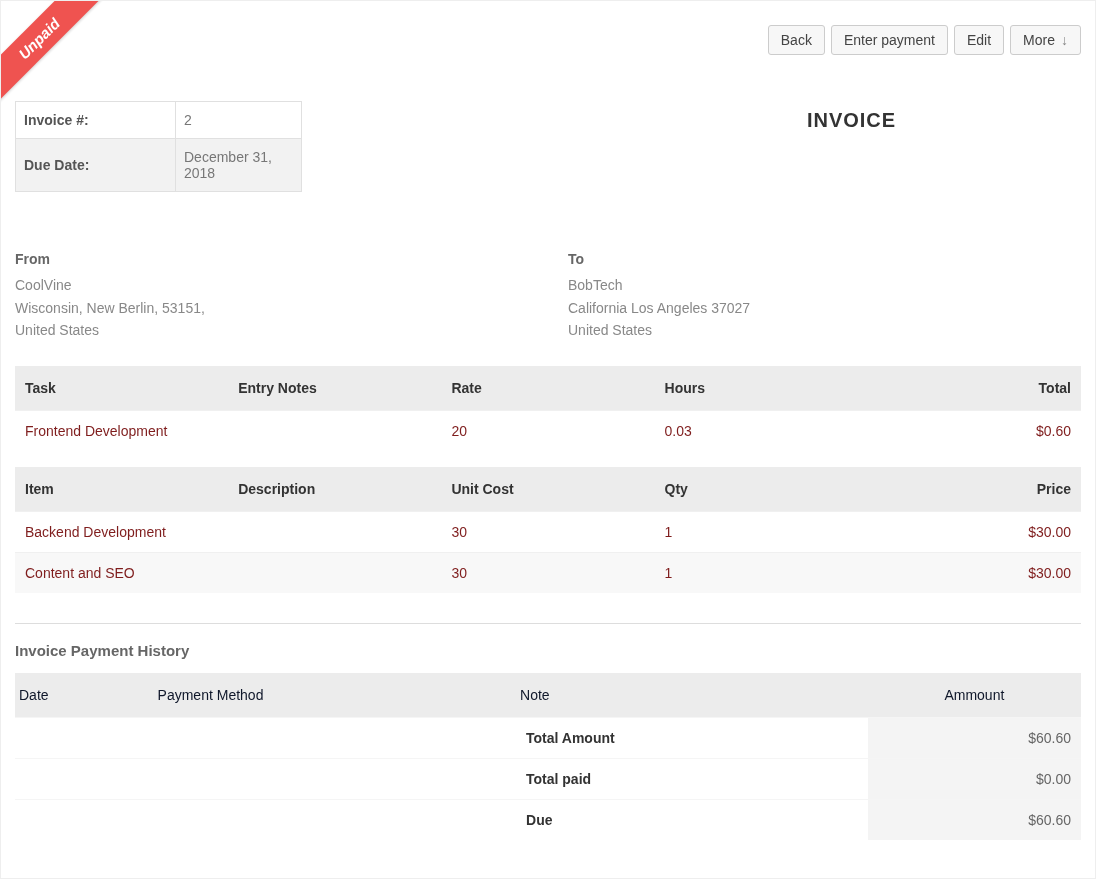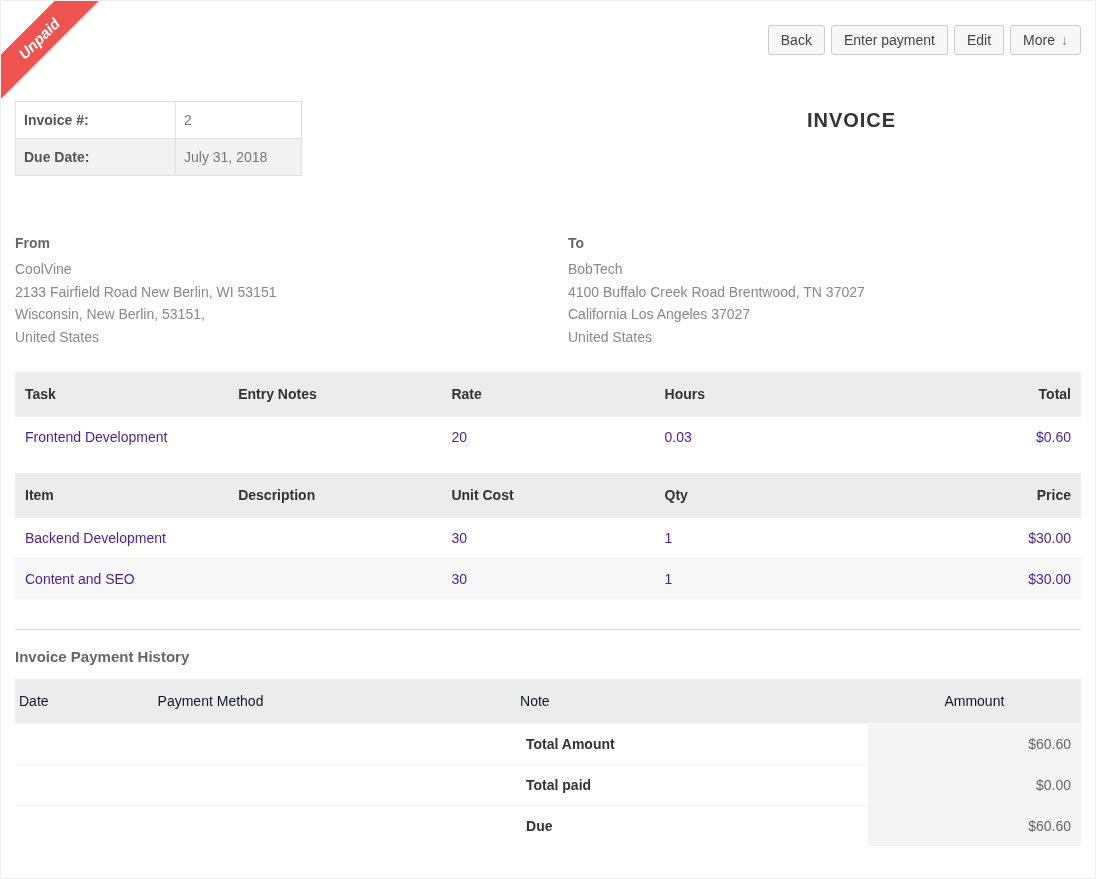--- a/index.html
+++ b/index.html
@@ -109,21 +109,21 @@
   table.grid thead th {
     background: #ececec;
     color: #333;
     font-weight: bold;
     text-align: left;
     padding: 14px 10px;
   }
   table.grid thead th.right, table.grid td.right { text-align: right; }
   table.grid tbody td {
     padding: 12px 10px;
-    color: #4c1d95;
+    color: #7f1d1d;
     border-top: 1px solid #f0f0f0;
   }
   table.grid tbody tr:nth-child(even) td { background: #f8f8f8; }
   hr.sep {
     border: none;
     border-top: 1px solid #ddd;
     margin: 30px 0 18px 0;
   }
   .section-title {
     font-weight: bold;
@@ -169,39 +169,37 @@
 
   <div class="top-row">
     <table class="info-table">
       <tbody>
           <tr>
         <td class="label">Invoice #:</td>
         <td class="value">2</td>
       </tr>
       <tr>
         <td class="label">Due Date:</td>
-        <td class="value">July 31, 2018</td>
+        <td class="value">December 31, 2018</td>
       </tr>
     </tbody>
       </table>
     <div class="invoice-title">INVOICE</div>
   </div>
 
   <div class="parties">
     <div class="party">
       <div class="head">From</div>
       <div>CoolVine</div>
-      <div>2133 Fairfield Road New Berlin, WI 53151</div>
       <div>Wisconsin, New Berlin, 53151,</div>
       <div>United States</div>
     </div>
     <div class="party">
       <div class="head">To</div>
       <div>BobTech</div>
-      <div>4100 Buffalo Creek Road Brentwood, TN 37027</div>
       <div>California Los Angeles 37027</div>
       <div>United States</div>
     </div>
   </div>
 
   <table class="grid">
     <colgroup>
         <col style="width:20%">
         <col style="width:20%">
         <col style="width:20%">

